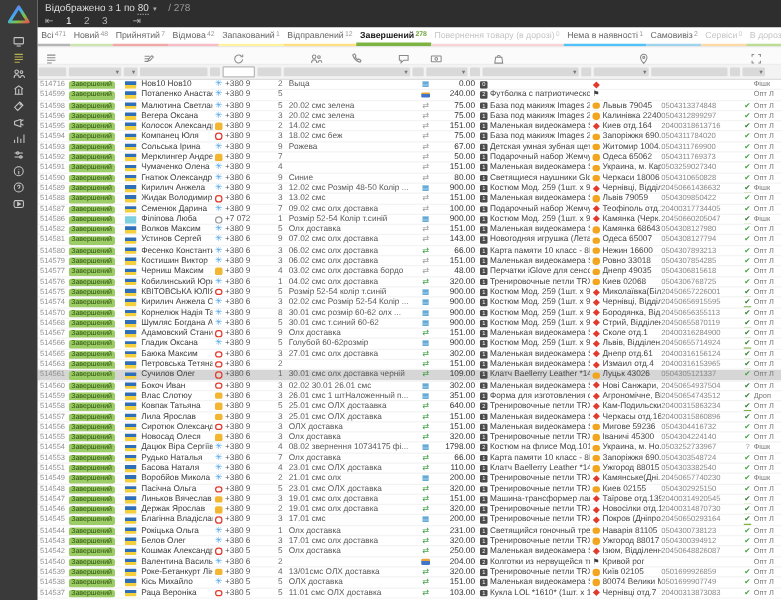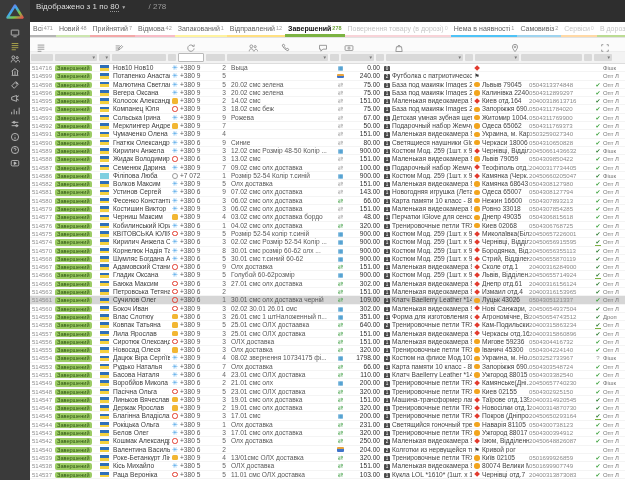--- a/index.html
+++ b/index.html
@@ -9,21 +9,21 @@
   #logo{display:block;margin:4px auto 8px;}
   .sideicon{width:30px;height:12px;display:flex;align-items:center;justify-content:center;
     color:#c7c7c7;margin:1px 0;cursor:pointer;}
   .sideicon.active{color:#b9b24e;}
   
   #content{position:absolute;left:30px;top:0;width:595px;height:480px;}
   #topbar{height:22px;background:#2e2e2e;color:#ddd;font-size:8px;box-sizing:border-box;padding:1px 0 0 6px;}
   #topline{height:11px;line-height:11px;white-space:nowrap;}
   #pagesize{border-bottom:1px dotted #999;cursor:pointer;}
   #topline .caret{font-size:5px;color:#aaa;}
-  #topline .total{color:#9a9a9a;margin-left:20px;}
+  #topline .total{color:#9a9a9a;margin-left:6px;}
   #pager{height:10px;line-height:10px;color:#b5b5b5;}
   #pager span{margin-right:10px;cursor:pointer;}
   #pager .cur{color:#fff;}
   
   #tabs{height:16px;background:#fff;border-bottom:1px solid #e2e2e2;display:flex;
     font-size:7px;color:#666;white-space:nowrap;overflow:hidden;box-sizing:border-box;}
   .tab{padding:3px 3px 0 3px;border-bottom:2px solid transparent;cursor:pointer;box-sizing:border-box;}
   .tab .cnt{font-size:5.5px;color:#999;margin-left:1px;vertical-align:top;}
   .tab.active{color:#151515;font-weight:bold;border-bottom-width:3px;}
   .tab.active .cnt{color:#6fa33a;}
@@ -166,20 +166,23 @@
 </div>
 
 <div id="content">
   <div id="topbar">
     <div id="topline">
       <span>Відображено з 1 по</span>
       <span id="pagesize"><span>80</span></span>
       <span class="caret">▼</span>
       <span class="total">/ 278</span>
     </div>
+    <div id="pager">
+      <span>⇤</span><span id="pagenums"><span class="cur">1</span><span>2</span><span>3</span></span><span>⇥</span>
+    </div>
   </div>
 
   <div id="tabs">
       <div class="tab" style="border-bottom-color: rgb(181, 181, 181);"><span>Всі</span><span class="cnt">471</span></div>
       <div class="tab" style="border-bottom-color: rgb(205, 230, 176);"><span>Новий</span><span class="cnt">48</span></div>
       <div class="tab" style="border-bottom-color: rgb(243, 168, 168);"><span>Прийнятий</span><span class="cnt">7</span></div>
       <div class="tab" style="border-bottom-color: rgb(248, 188, 198);"><span>Відмова</span><span class="cnt">42</span></div>
       <div class="tab" style="border-bottom-color: rgb(255, 243, 160);"><span>Запакований</span><span class="cnt">1</span></div>
       <div class="tab" style="border-bottom-color: rgb(255, 224, 130);"><span>Відправлений</span><span class="cnt">12</span></div>
       <div class="tab active" style="border-bottom-color: rgb(124, 179, 66);"><span>Завершений</span><span class="cnt">278</span></div>

